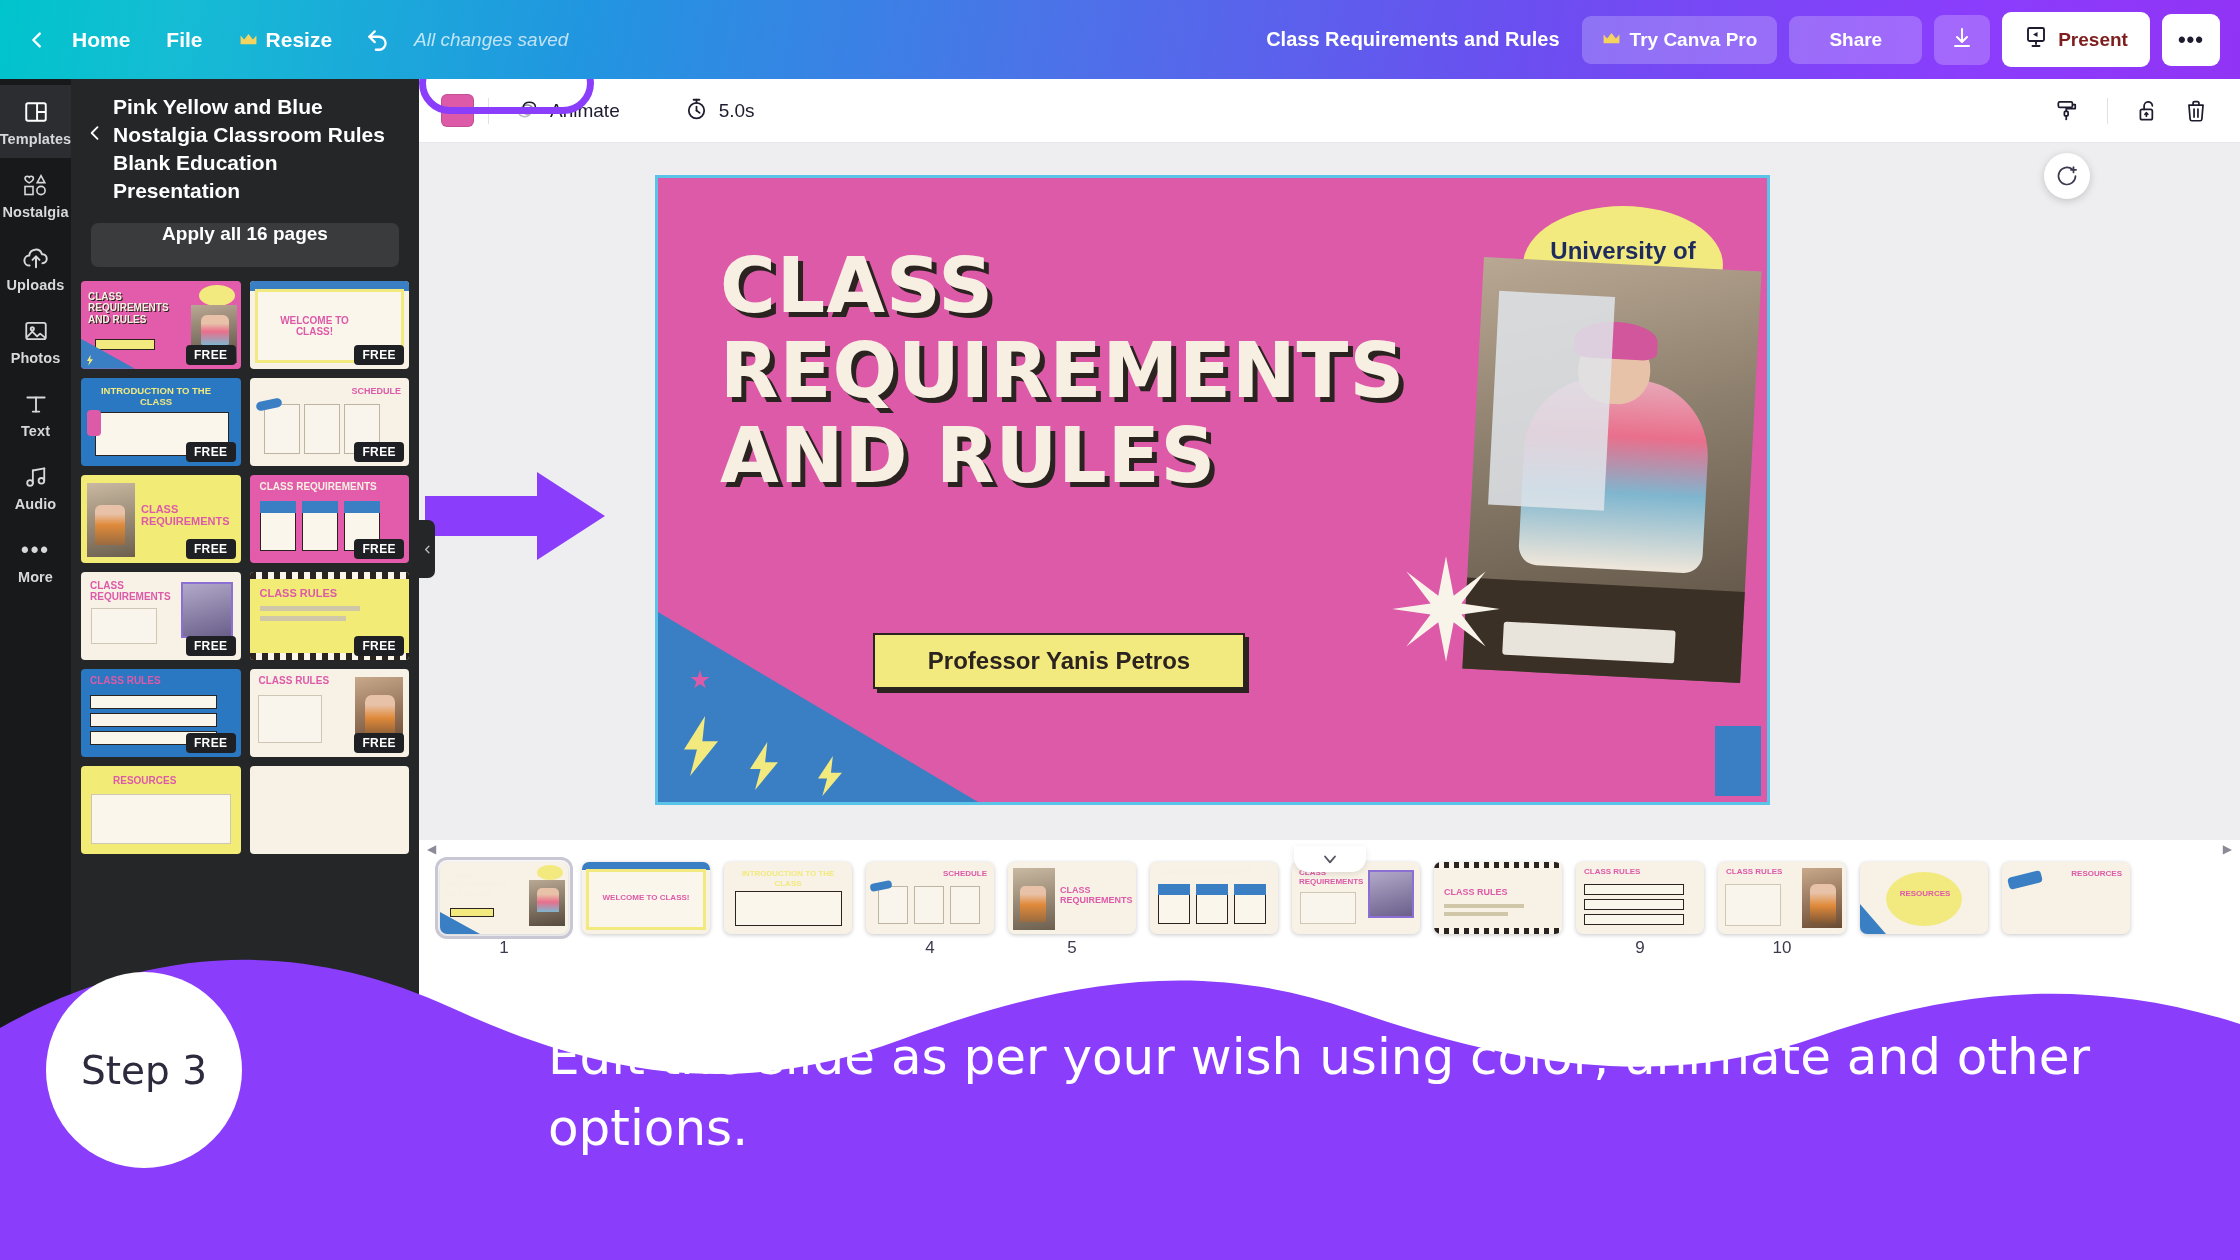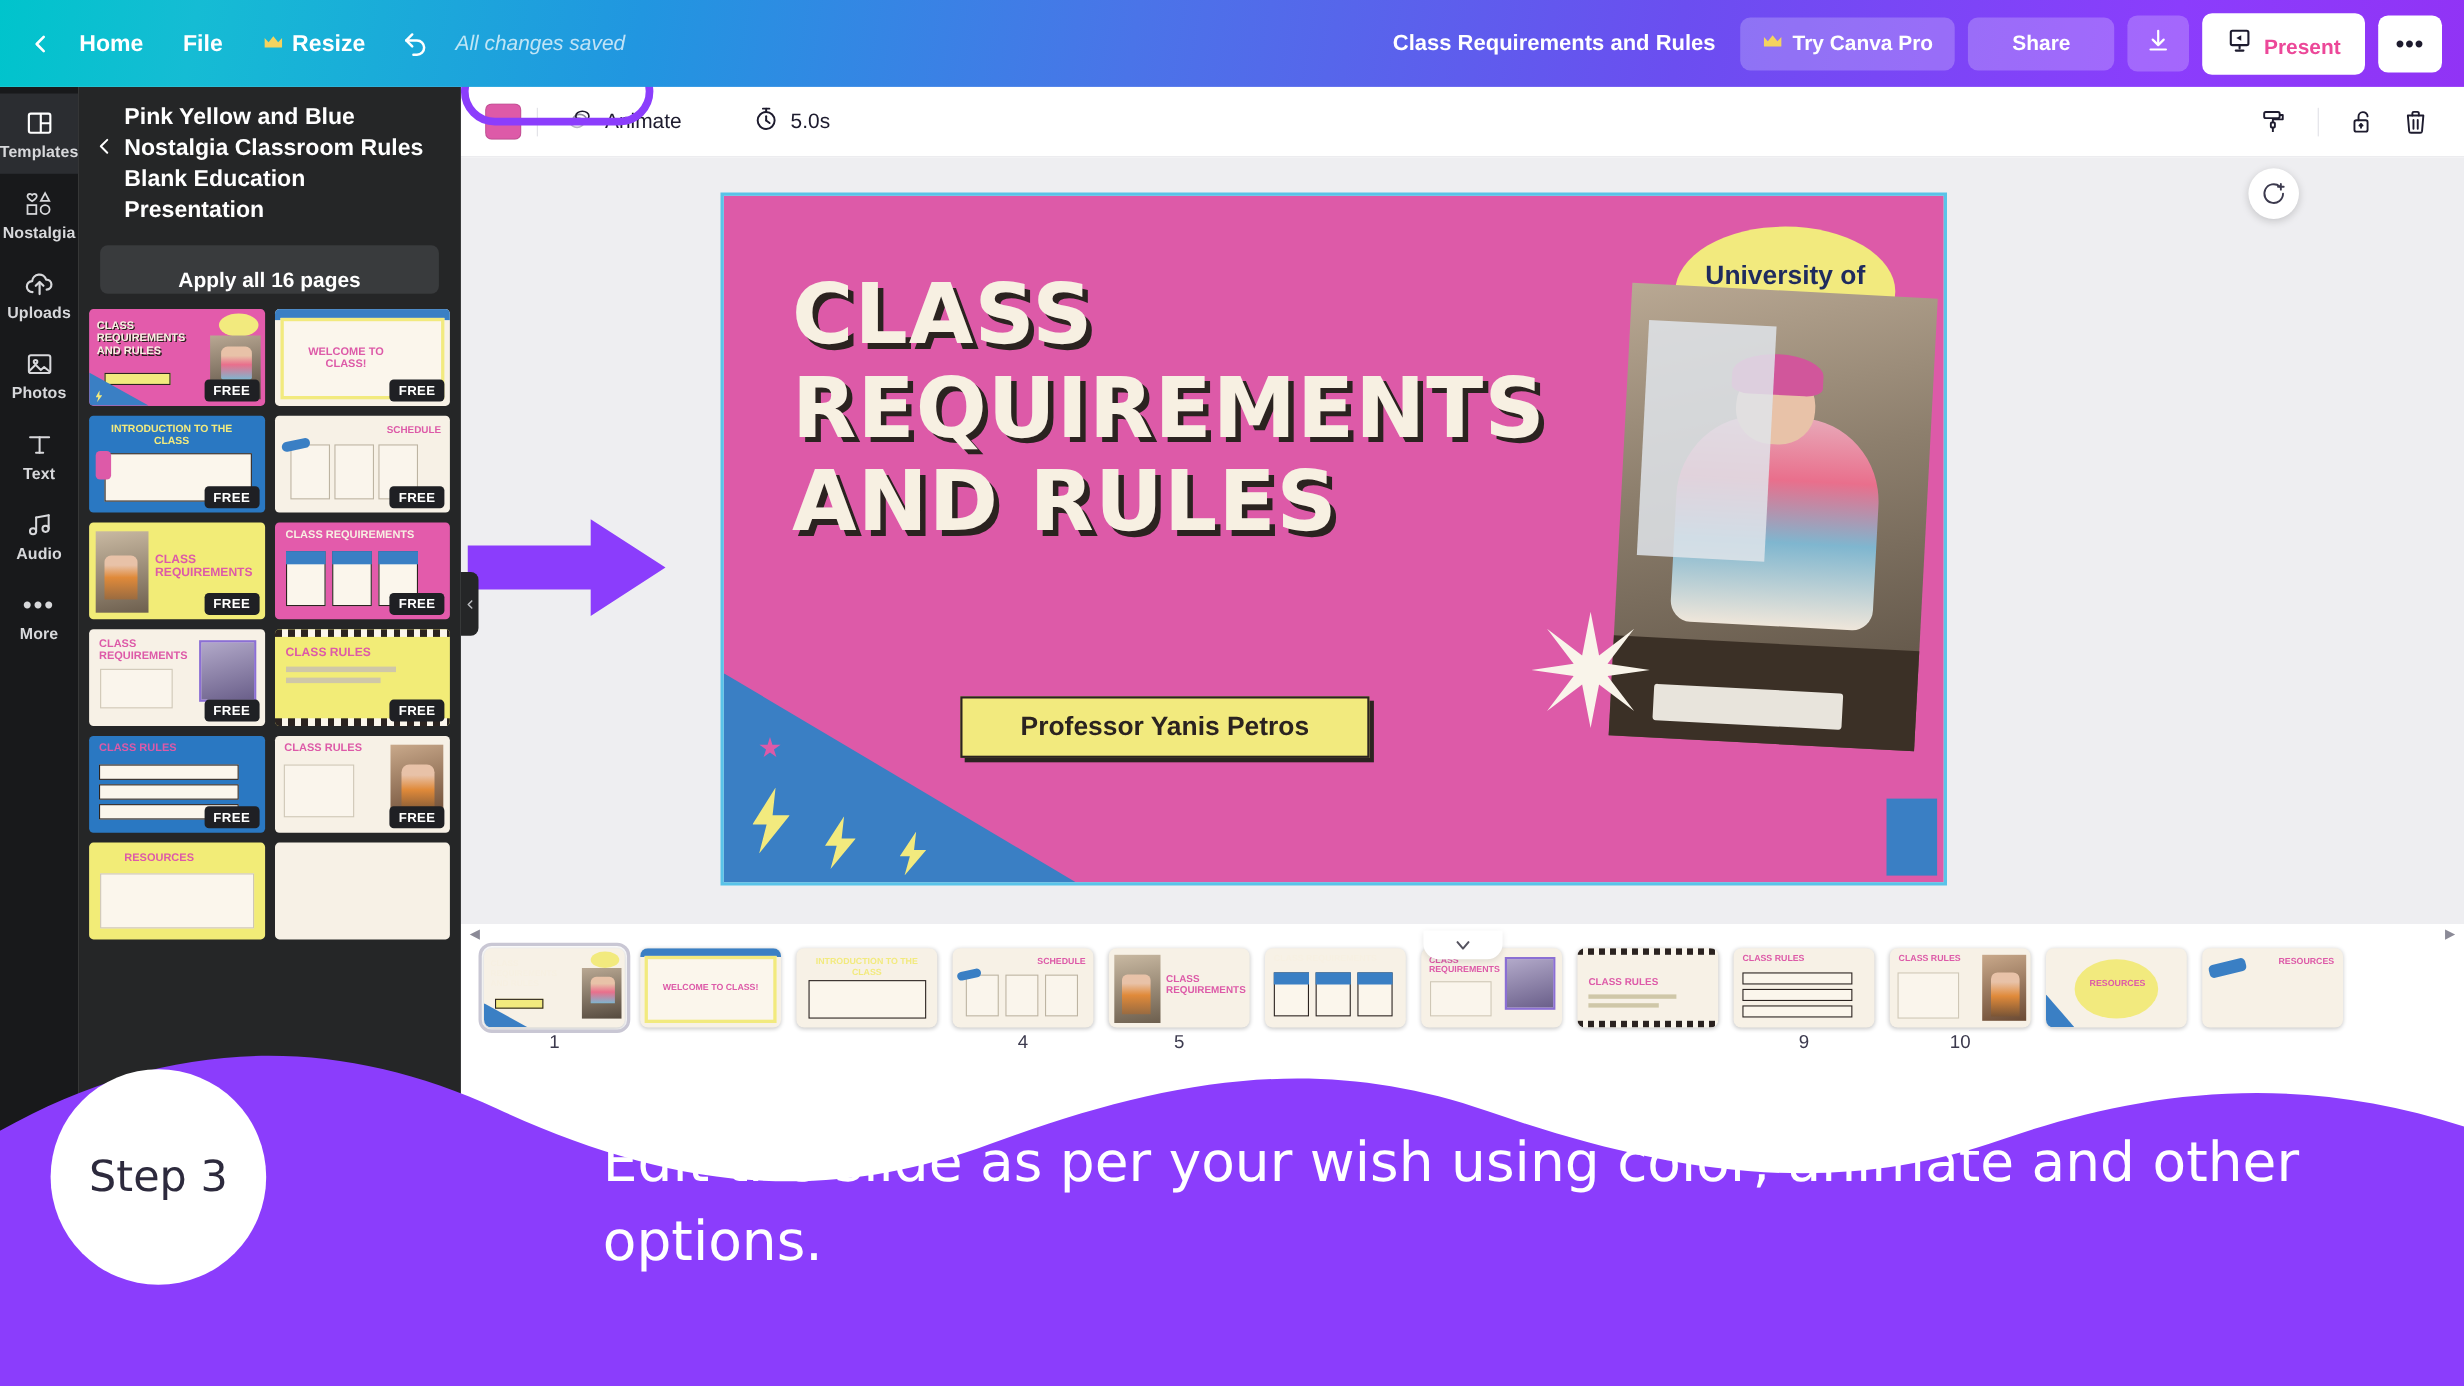--- a/index.html
+++ b/index.html
@@ -41,22 +41,22 @@
   }
   .btn-share {
     background: rgba(255,255,255,.22); color: #fff; font-size: 19px; font-weight: 700;
     padding: 13px 40px; border-radius: 9px; cursor: pointer; white-space: nowrap;
   }
   .btn-dl {
     background: rgba(255,255,255,.22); color: #fff; padding: 11px 16px; border-radius: 9px;
     cursor: pointer; display: flex; align-items: center; justify-content: center;
   }
   .btn-present {
-    background: #fff; color: #ec4899; font-size: 19px; font-weight: 700;
-    padding: 13px 22px; border-radius: 9px; cursor: pointer; display: flex; align-items: flex-end; gap: 10px;
+    background: #fff; color: #7f1d1d; font-size: 19px; font-weight: 700;
+    padding: 13px 22px; border-radius: 9px; cursor: pointer; display: flex; align-items: center; gap: 10px;
     white-space: nowrap;
   }
   .btn-more {
     background: #fff; color: #1d1b2e; padding: 13px 16px; border-radius: 9px; cursor: pointer;
     display:flex; align-items:center; justify-content:center; font-size: 22px; font-weight: 900; letter-spacing: 1px;
   }
 
   
   .rail {
     position: absolute; top: 79px; left: 0; width: 71px; height: 1181px;
@@ -75,21 +75,21 @@
   
   .panel {
     position: absolute; top: 79px; left: 71px; width: 348px; height: 1181px;
     background: #252627; z-index: 25; overflow: hidden;
   }
   .panel-head { display: flex; align-items: flex-start; padding: 14px 16px 10px 10px; gap: 4px; }
   .panel-back { color: #fff; width: 28px; min-width: 28px; height: 28px; display:flex; align-items:center; justify-content:center; cursor:pointer; margin-top: 26px; }
   .panel-title { color: #fff; font-size: 21px; font-weight: 700; line-height: 1.33; padding-right: 6px; }
   .apply-btn {
     margin: 8px 20px 14px; height: 44px; background: #393b3d; border-radius: 7px;
-    color: #fff; font-size: 19px; font-weight: 700; display: flex; align-items: flex-end; justify-content: center;
+    color: #fff; font-size: 19px; font-weight: 700; display: flex; align-items: flex-start; justify-content: center;
     cursor: pointer;
   }
   .tgrid { display: grid; grid-template-columns: 1fr 1fr; gap: 9px; padding: 0 10px; }
   .tcard {
     position: relative; height: 88px; border-radius: 4px; overflow: hidden; cursor: pointer;
     background: #f6f1e8;
   }
   .free-tag {
     position: absolute; right: 5px; bottom: 4px; background: #1f2024; color: #fff;
     font-size: 12px; font-weight: 800; padding: 3px 8px; border-radius: 4px; letter-spacing: .4px;

